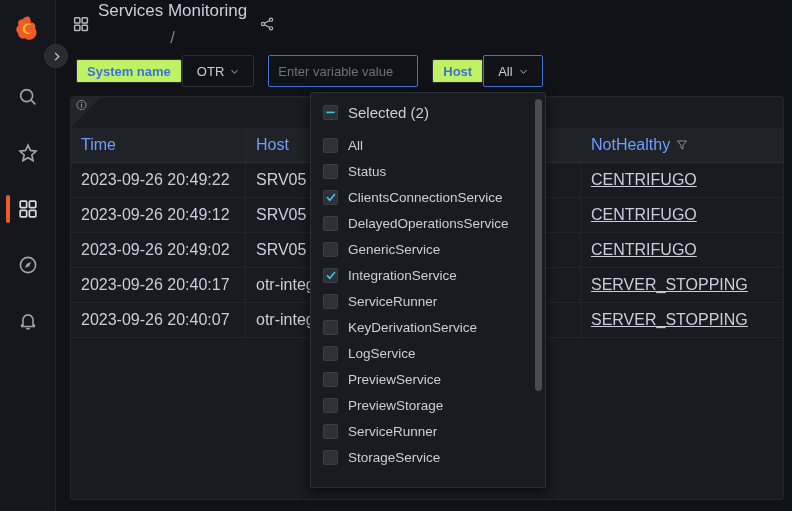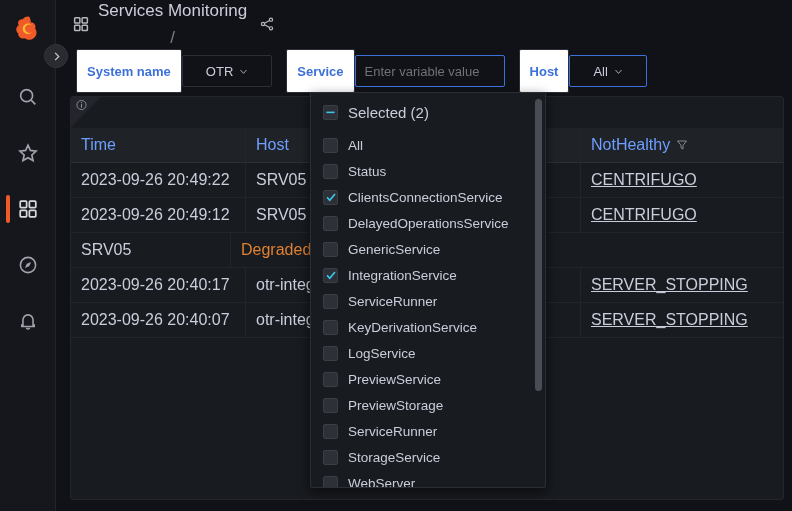--- a/index.html
+++ b/index.html
@@ -51,27 +51,27 @@
   .crumb-last { color: #d8d9de; }
   .share-icon { width: 16px; height: 16px; margin-left: 4px; }
 
   
   .varrow {
     position: absolute; left: 76px; top: 55px; height: 32px;
     display: flex; align-items: center; gap: 0px;
   }
   .var-group { display: flex; align-items: center; margin-right: 14px; }
   .var-label {
-    height: 44px; display: flex; align-items: center; padding: 0 10px;
-    background: #ffffff; border: 1px solid #2c2e36; border-radius: 2px;
+    height: 24px; display: flex; align-items: center; padding: 0 10px;
+    background: #bef264; border: 1px solid #2c2e36; border-radius: 2px;
     color: #3d71d9; font-size: 13px; font-weight: bold; white-space: nowrap;
   }
   .var-value {
     height: 32px; display: flex; align-items: center; gap: 6px;
-    padding: 0 23px; background: #111217;
+    padding: 0 14px; background: #111217;
     border: 1px solid #2c2e36; border-radius: 2px;
     color: #ccccdc; font-size: 13px; white-space: nowrap;
   }
   .var-value.focused { border-color: #3d71d9; }
   .var-input {
     width: 150px; height: 32px; padding: 0 9px;
     background: #111217; border: 1px solid #3d71d9; border-radius: 2px;
     color: #ccccdc; font-size: 13px; outline: none;
     position: relative; z-index: 31;
   }
@@ -236,21 +236,20 @@
       <span class="var-label">System name</span>
       <span class="var-value">
         <span>OTR</span>
         <svg class="caret" viewBox="0 0 24 24" fill="none" stroke="#b6b8c0" stroke-width="2.4">
           <polyline points="4,8 12,17 20,8"></polyline>
         </svg>
       </span>
     </div>
 
     <div class="var-group">
-      <span class="var-label">Service</span>
       <input class="var-input" type="text" placeholder="Enter variable value" style="">
     </div>
 
     <div class="var-group">
       <span class="var-label">Host</span>
       <span class="var-value focused">
         <span>All</span>
         <svg class="caret" viewBox="0 0 24 24" fill="none" stroke="#b6b8c0" stroke-width="2.4">
           <polyline points="4,8 12,17 20,8"></polyline>
         </svg>
@@ -290,20 +289,21 @@
           </div>
           <div class="trow">
             <div class="cell c-time">2023-09-26 20:49:12</div>
             <div class="cell c-host">SRV05</div>
             <div class="cell c-status st-degraded">Degraded</div>
             <div class="cell c-nothealthy">
               <span class="link">CENTRIFUGO</span>
             </div>
           </div>
           <div class="trow">
+            <div class="cell c-time">2023-09-26 20:49:02</div>
             <div class="cell c-host">SRV05</div>
             <div class="cell c-status st-degraded">Degraded</div>
             <div class="cell c-nothealthy">
               <span class="link">CENTRIFUGO</span>
             </div>
           </div>
           <div class="trow">
             <div class="cell c-time">2023-09-26 20:40:17</div>
             <div class="cell c-host">otr-integration</div>
             <div class="cell c-status st-unhealthy">Unhealthy</div>
@@ -387,24 +387,20 @@
             <span>PreviewStorage</span>
           </div>
           <div class="dd-item">
             <span class="cbox"></span>
             <span>ServiceRunner</span>
           </div>
           <div class="dd-item">
             <span class="cbox"></span>
             <span>StorageService</span>
           </div>
-          <div class="dd-item">
-            <span class="cbox"></span>
-            <span>WebServer</span>
-          </div>
         </div>
       <div class="dd-scrollbar">
         <div class="dd-thumb"></div>
       </div>
     </div>
   </div>
 
 </div>
 
 </body></html>

